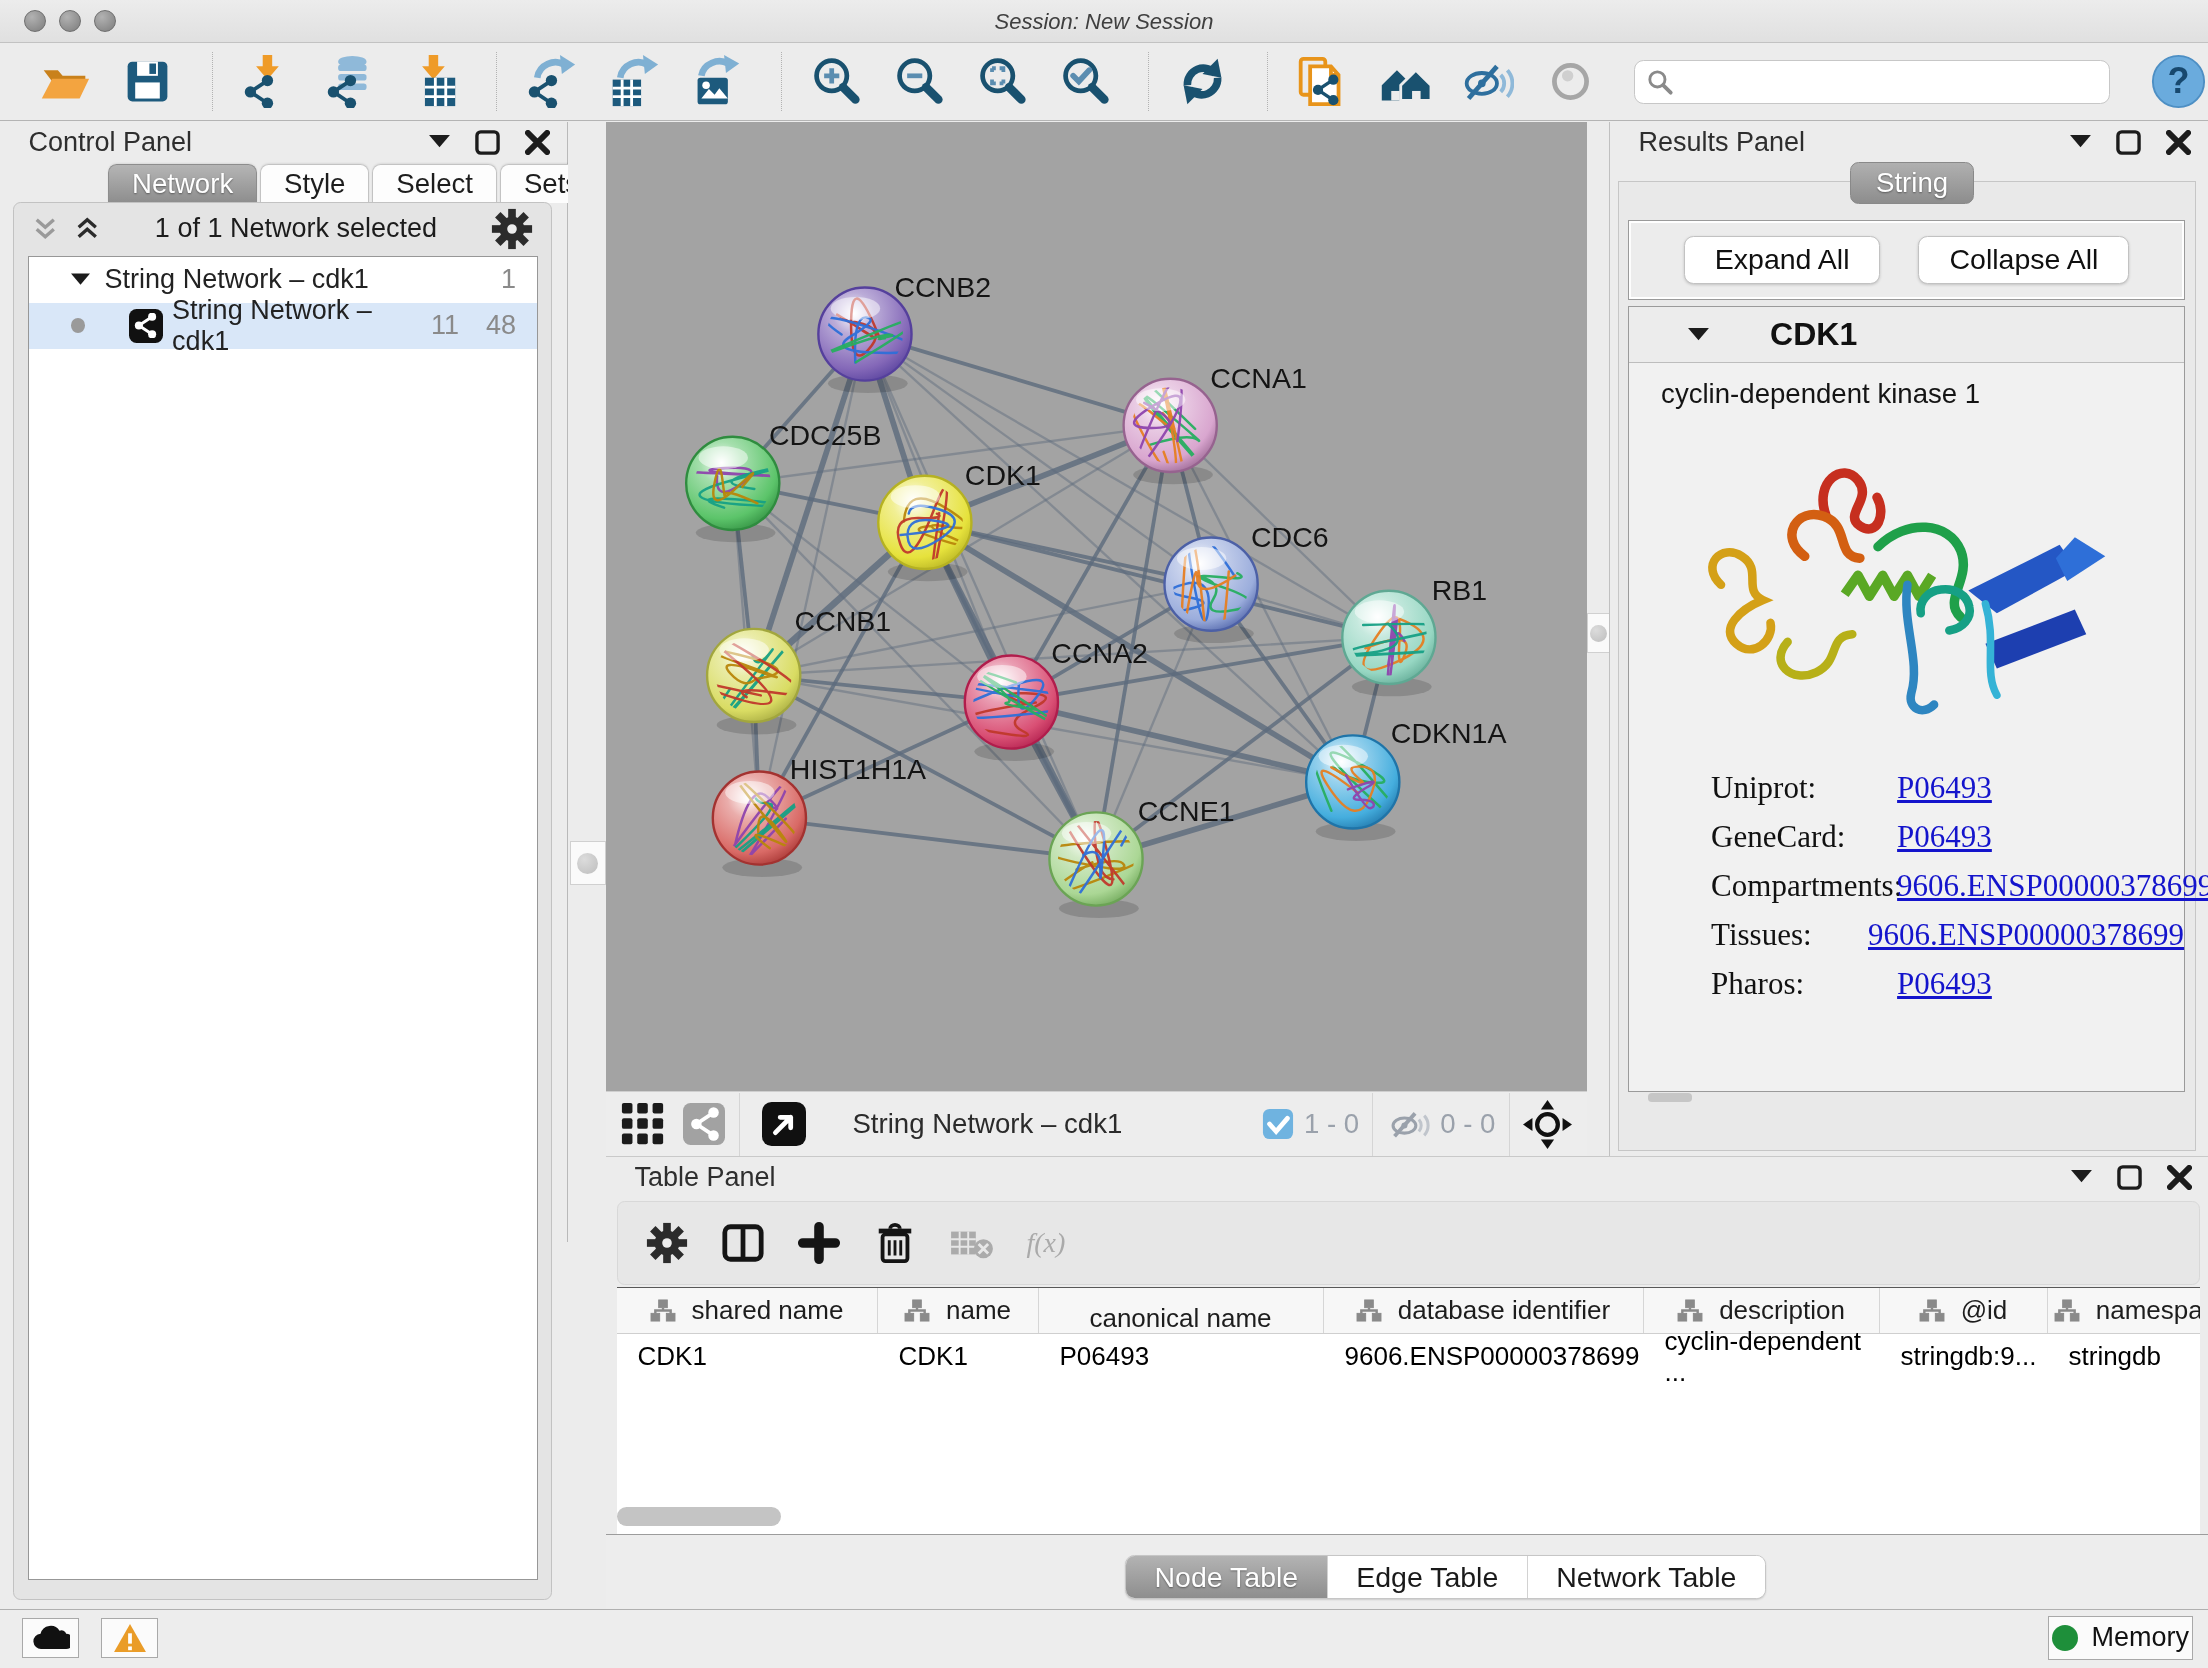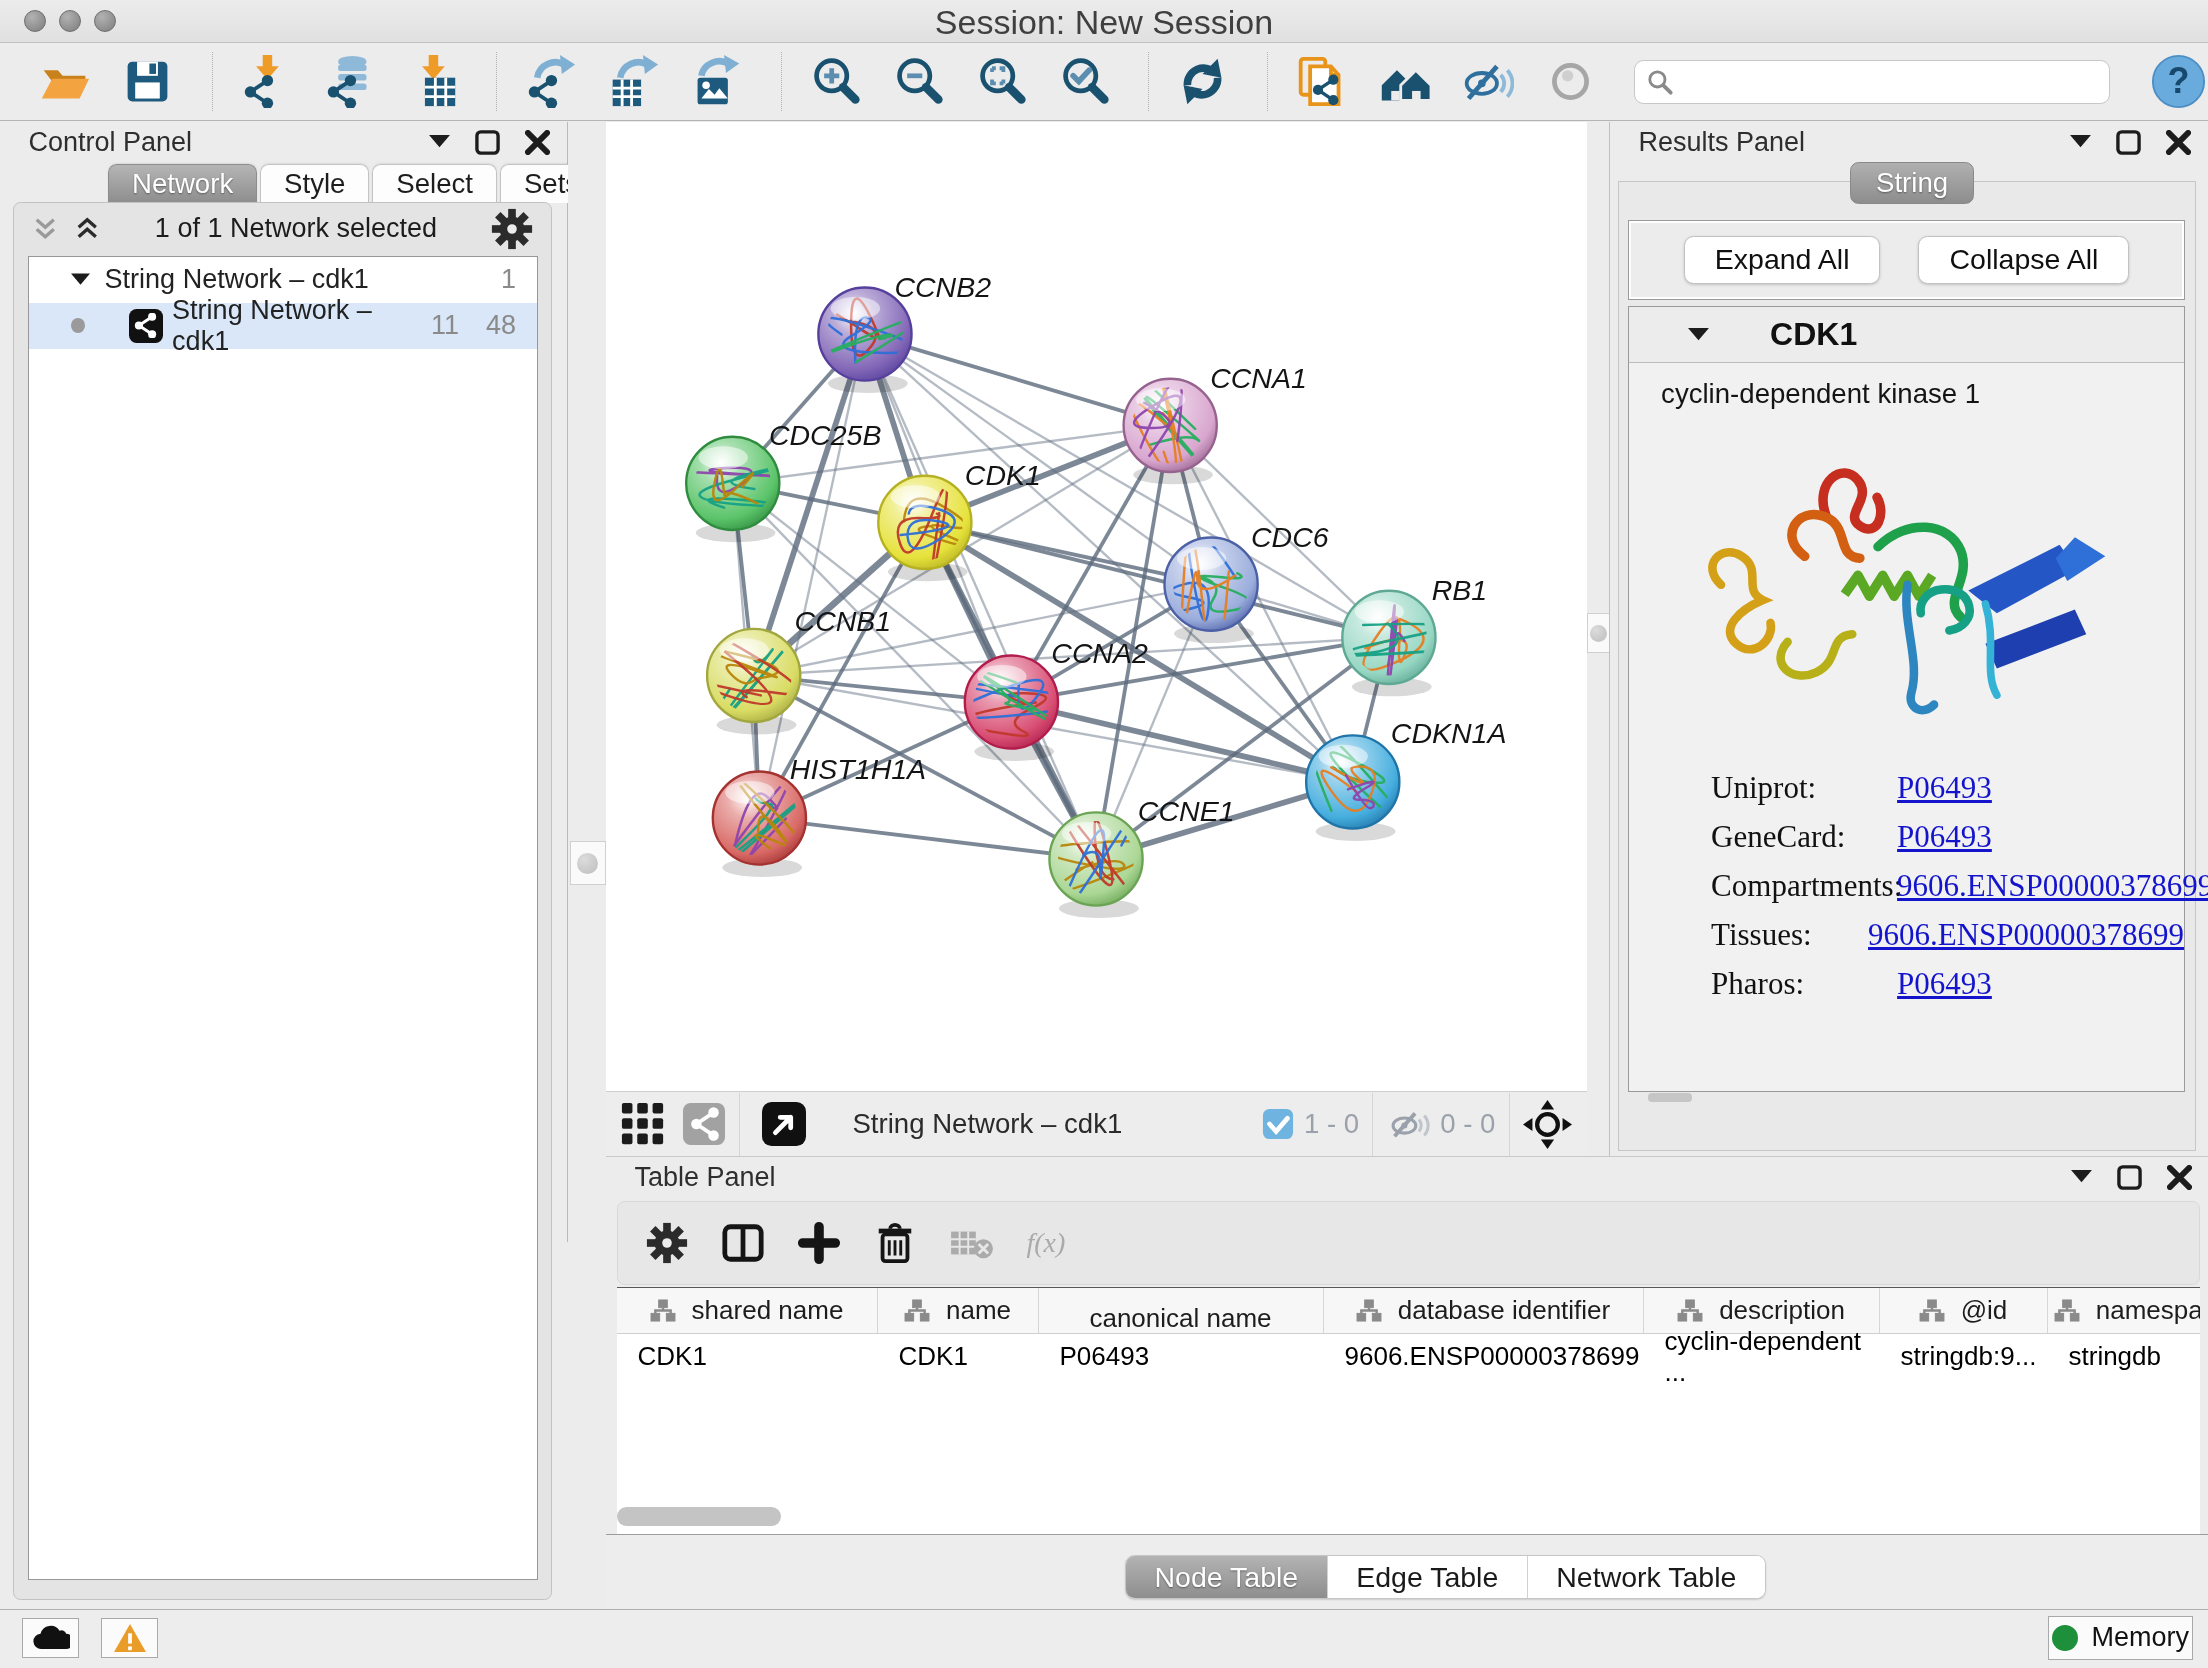--- a/index.html
+++ b/index.html
@@ -6,21 +6,21 @@
   .win{position:relative;width:2208px;height:1668px;background:#ececec;overflow:hidden;
        font-family:"Liberation Sans",sans-serif;color:#222;}
   svg{display:block;}
 
   
   .titlebar{position:absolute;left:0;top:0;width:2208px;height:42px;
     background:linear-gradient(#ececec,#e0e0e0);border-bottom:1px solid #c2c2c2;}
   .tl{position:absolute;top:9.5px;width:22px;height:22px;border-radius:50%;
     background:radial-gradient(circle at 35% 30%,#b2b2b2,#7c7c7c);border:1px solid #6f6f6f;box-sizing:border-box;}
   .wtitle{position:absolute;left:0;top:0;width:100%;height:42px;line-height:44px;text-align:center;
-    font-size:34px;color:#3f3f3f;}
+    font-size:22px;color:#3f3f3f;font-style:italic;}
 
   
   .toolbar{position:absolute;left:0;top:43px;width:2208px;height:78px;background:#ececec;
     border-bottom:1.9px solid #b4b4b4;display:flex;align-items:center;padding-left:38px;box-sizing:border-box;}
   .tbtn{width:53px;height:53px;margin-right:30px;flex:0 0 auto;}
   .tsep{width:0;height:59px;border-left:1.9px dotted #b2b2b2;margin:0 27px 0 7.6px;flex:0 0 auto;}
   .searchbox{position:absolute;left:1634px;top:60px;width:476px;height:44px;background:#fff;
     border:1.9px solid #c7c7c7;border-radius:9.5px;box-sizing:border-box;display:flex;align-items:center;padding-left:11.4px;}
   .helpbtn{position:absolute;left:2151px;top:54px;width:55px;height:55px;}
 
@@ -39,21 +39,21 @@
     border:1px solid #c2c2c2;border-radius:7.6px;box-sizing:border-box;}
   .cp-status{height:51px;display:flex;align-items:center;padding:0 17px;}
   .cp-status .stext{flex:1;text-align:center;font-size:27px;color:#1c1c1c;}
   .tree{margin:1.9px 13.3px 0 13.3px;height:1324px;background:#fff;border:1px solid #979797;box-sizing:border-box;}
   .trow{height:46px;display:flex;align-items:center;font-size:27px;}
   .trow .cnt{color:#8a8a8a;}
   .trow.selrow{background:#d9e7f8;}
   .badge{width:34px;height:34px;border-radius:7.6px;background:#111;display:flex;align-items:center;justify-content:center;}
 
   
-  .canvas{position:absolute;left:606px;top:122px;width:981px;height:969px;background:#ffffff;font-style:italic;}
+  .canvas{position:absolute;left:606px;top:122px;width:981px;height:969px;background:#a3a3a3;}
   .netbar{position:absolute;left:606px;top:1091px;width:981px;height:65px;background:#ededed;
     border-top:1px solid #cfcfcf;display:flex;align-items:center;box-sizing:border-box;}
   .nsep{width:0;height:63px;border-left:1px solid #d5d5d5;margin:0 13.3px;}
   .netbar .ntitle{font-size:27.6px;color:#2b2b2b;margin-left:46px;}
   .netbar .ncount{font-size:27.6px;color:#9aa1ab;margin-left:9.5px;}
 
   
   .vsplitL{position:absolute;left:568px;top:122px;width:38px;height:1488px;background:#ececec;}
   .vsplitR{position:absolute;left:1586px;top:122px;width:23px;height:1034px;background:#ececec;border-left:1px solid #dadada;box-sizing:border-box;}
   .grip{position:absolute;background:#fafafa;border:1px solid #d0d0d0;display:flex;align-items:center;justify-content:center;}

